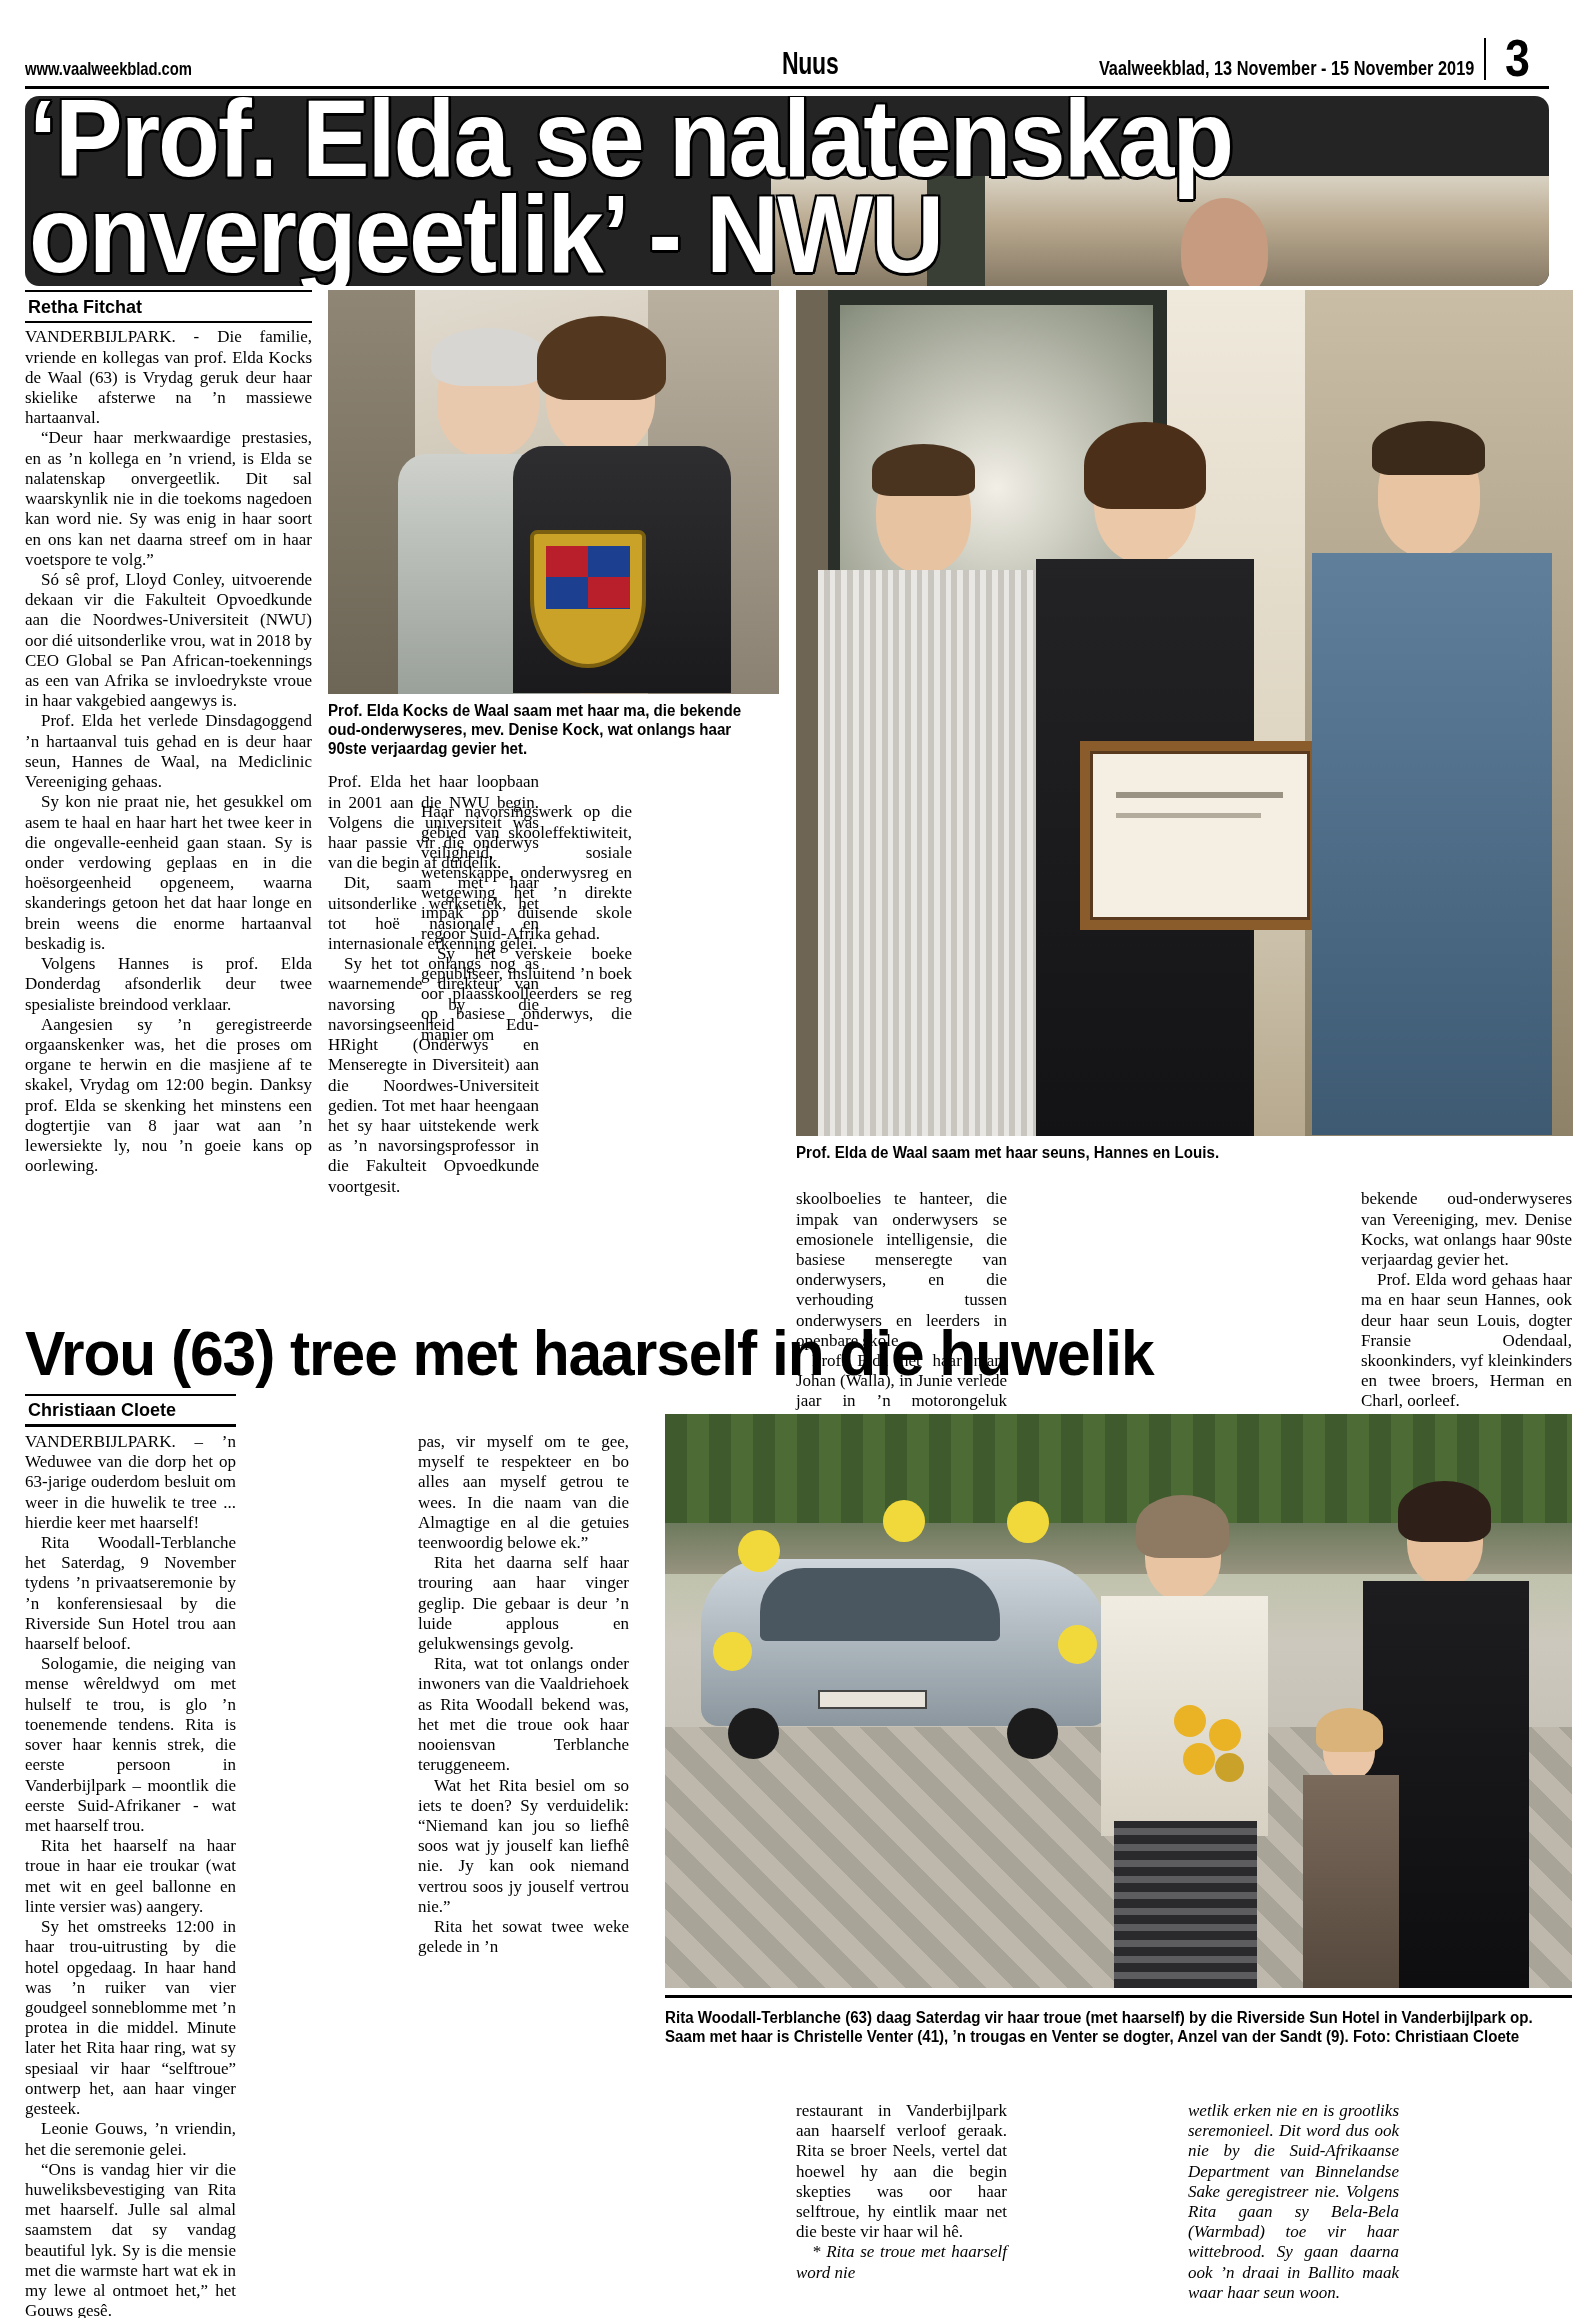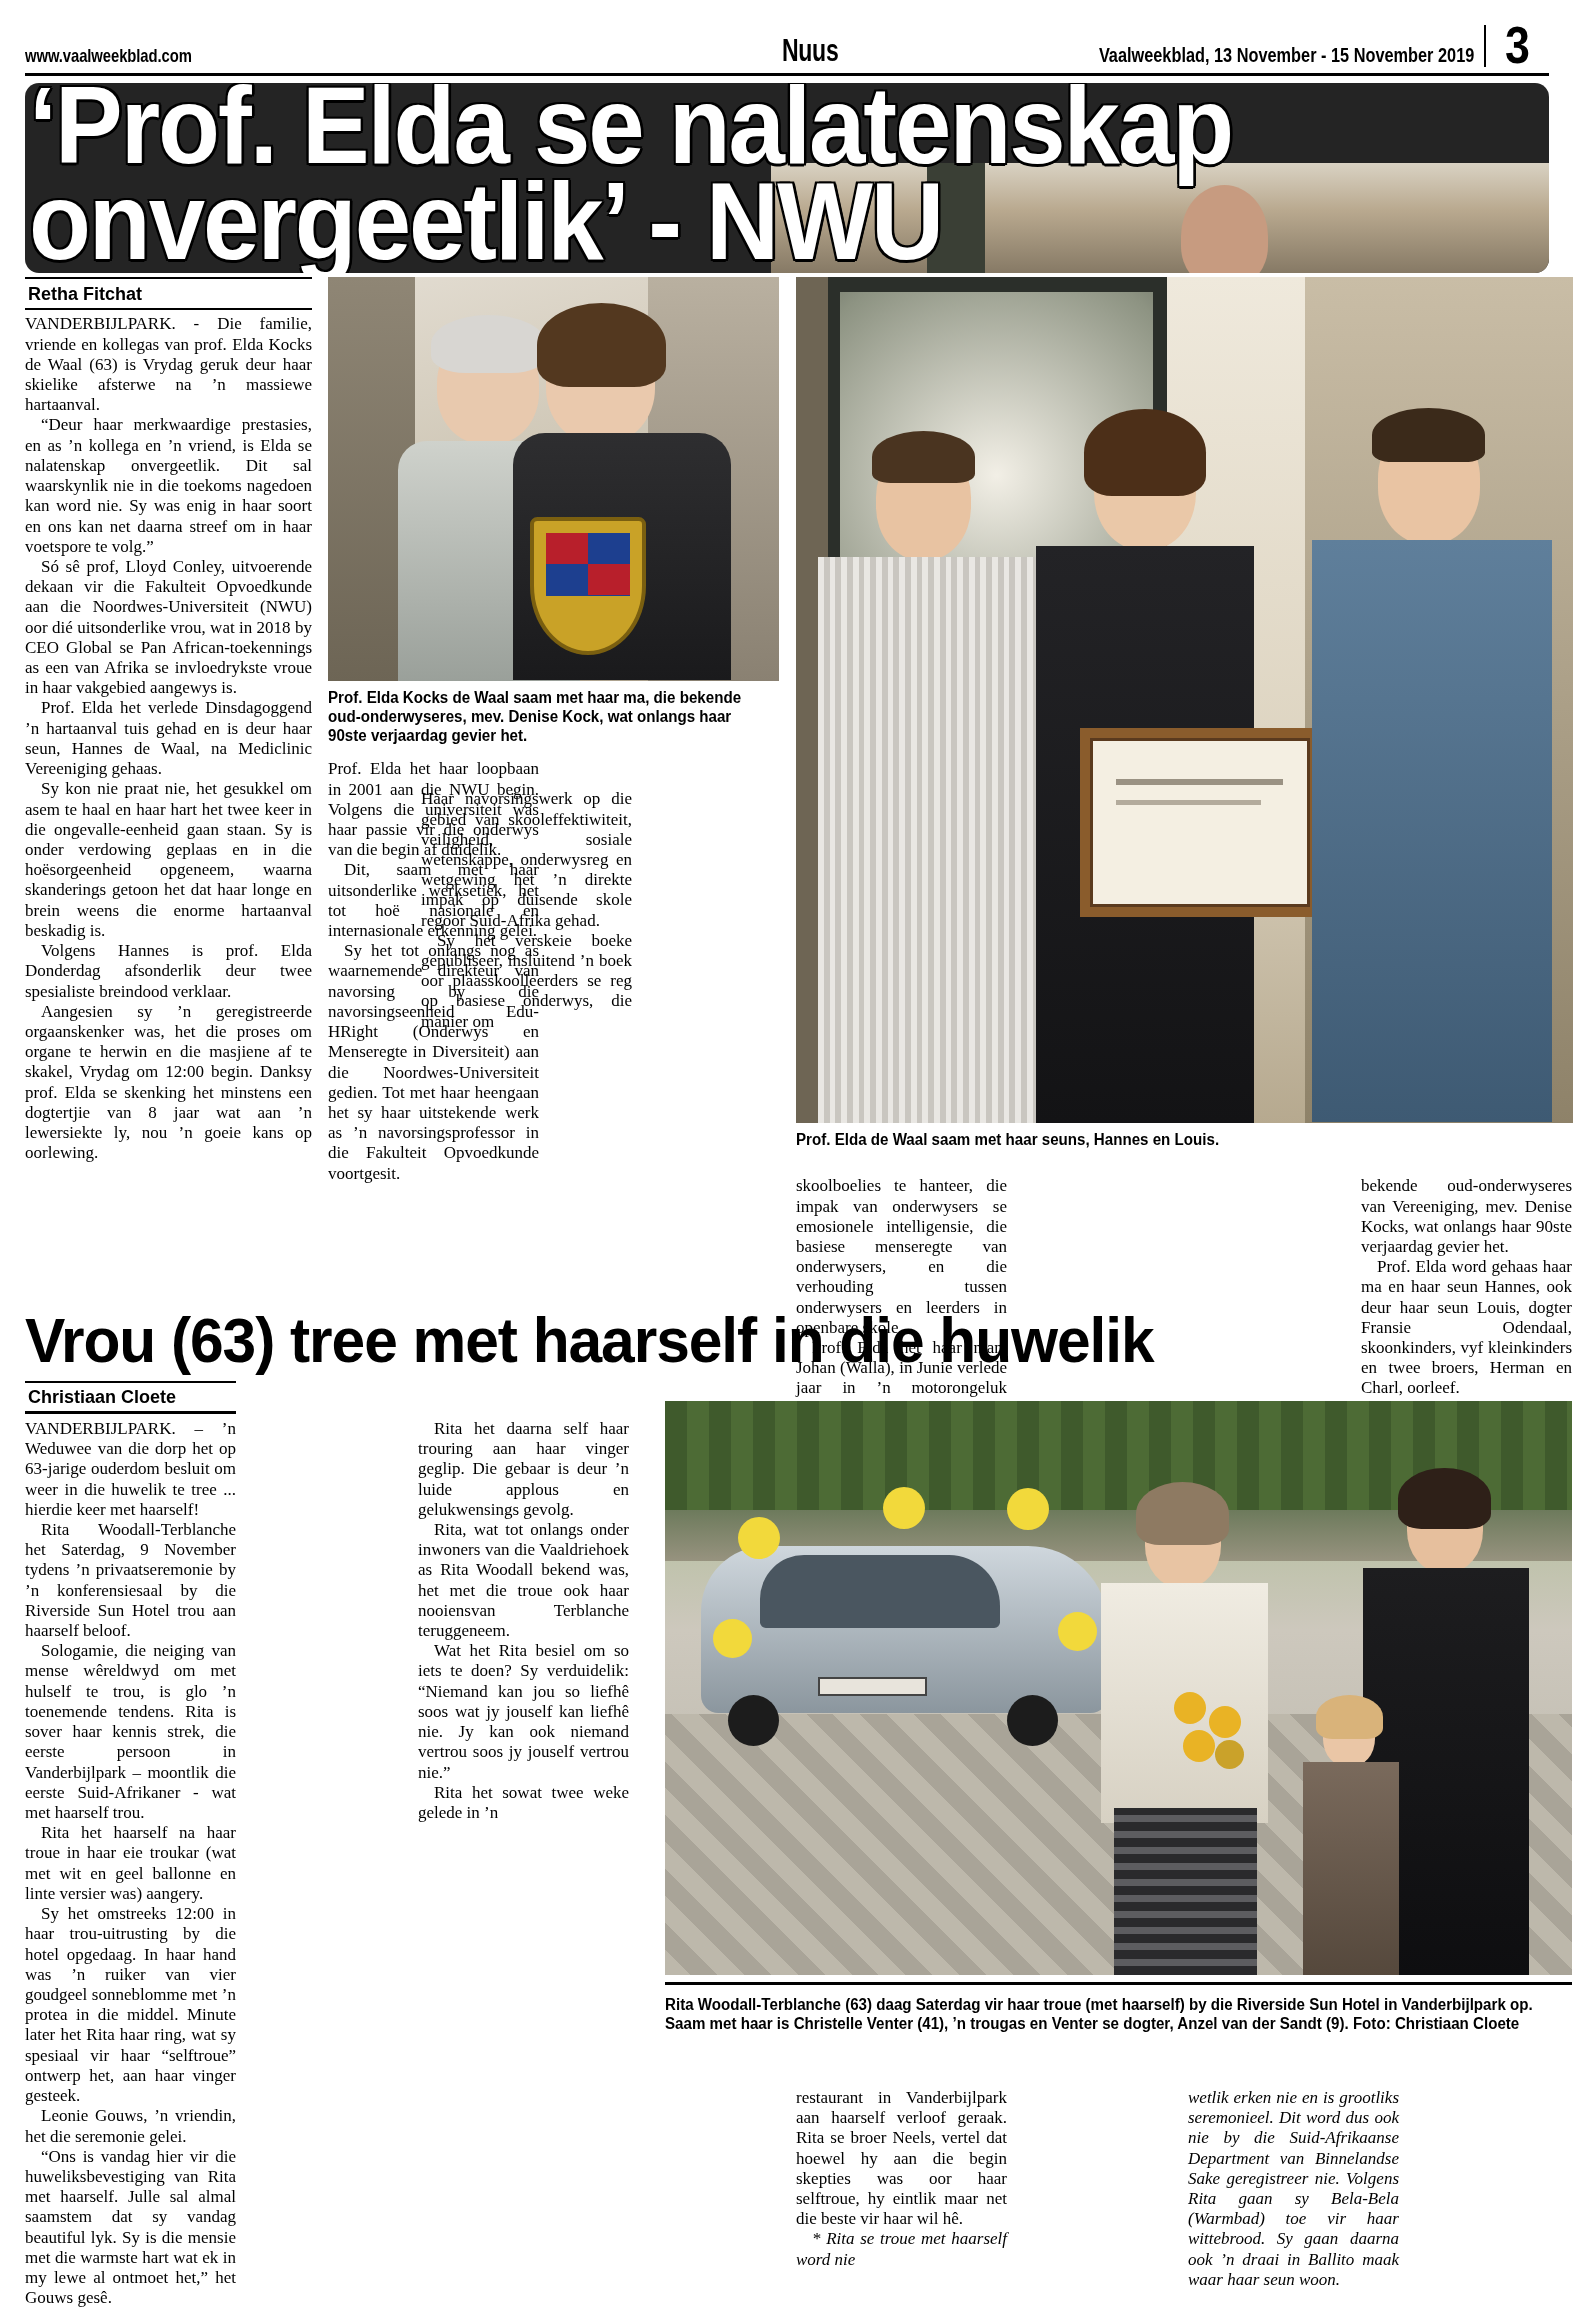--- a/index.html
+++ b/index.html
@@ -5,21 +5,21 @@
   * { box-sizing: border-box; }
   html, body { margin:0; padding:0; }
   body {
     width: 1574px;
     height: 2319px;
     background: #ffffff;
     font-family: "Liberation Serif", serif;
     color: #000;
     overflow: hidden;
   }
-  .page { position: relative; width: 1574px; height: 1744px; padding: 3px 25px; }
+  .page { position: relative; width: 1574px; height: 1744px; padding: 16px 25px; }
 
   
   .masthead {
     display: flex; align-items: flex-end;
     height: 64px; padding-top: 25px;
   }
   .mh-url {
     font-family: "Liberation Sans", sans-serif;
     font-weight: bold; font-size: 19px;
     transform: scaleX(0.78); transform-origin: left bottom;
@@ -283,20 +283,21 @@
       <p>Rita Woodall-Terblanche het Saterdag, 9 November tydens ’n privaatseremonie by ’n konferensiesaal by die Riverside Sun Hotel trou aan haarself beloof.</p>
       <p>Sologamie, die neiging van mense wêreldwyd om met hulself te trou, is glo ’n toenemende tendens. Rita is sover haar kennis strek, die eerste persoon in Vanderbijlpark – moontlik die eerste Suid-Afrikaner - wat met haarself trou.</p>
       <p>Rita het haarself na haar troue in haar eie troukar (wat met wit en geel ballonne en linte versier was) aangery.</p>
       <p>Sy het omstreeks 12:00 in haar trou-uitrusting by die hotel opgedaag. In haar hand was ’n ruiker van vier goudgeel sonneblomme met ’n protea in die middel. Minute later het Rita haar ring, wat sy spesiaal vir haar “selftroue” ontwerp het, aan haar vinger gesteek.</p>
       <p>Leonie Gouws, ’n vriendin, het die seremonie gelei.</p>
       <p>“Ons is vandag hier vir die huweliksbevestiging van Rita met haarself. Julle sal almal saamstem dat sy vandag beautiful lyk. Sy is die mensie met die warmste hart wat ek in my lewe al ontmoet het,” het Gouws gesê.</p>
 
     </div>
 
     <div class="col a2c3">
+      <p class="first">pas, vir myself om te gee, myself te respekteer en bo alles aan myself getrou te wees. In die naam van die Almagtige en al die getuies teenwoordig belowe ek.”</p>
       <p>Rita het daarna self haar trouring aan haar vinger geglip. Die gebaar is deur ’n luide applous en gelukwensings gevolg.</p>
       <p>Rita, wat tot onlangs onder inwoners van die Vaaldriehoek as Rita Woodall bekend was, het met die troue ook haar nooiensvan Terblanche teruggeneem.</p>
       <p>Wat het Rita besiel om so iets te doen? Sy verduidelik: “Niemand kan jou so liefhê soos wat jy jouself kan liefhê nie. Jy kan ook niemand vertrou soos jy jouself vertrou nie.”</p>
       <p>Rita het sowat twee weke gelede in ’n</p>
     </div>
 
     <div class="a2p photo">
       <div class="v" style="inset:0;background:linear-gradient(180deg,#cfd8c4 0%,#b9c0a4 22%,#cdc8bd 40%,#b5b1a6 100%);"></div>
 
       <div class="v" style="left:0;top:0;width:907px;height:124px;background:repeating-linear-gradient(90deg,#3f5a2c 0 22px,#4d6b35 22px 44px);"></div>

